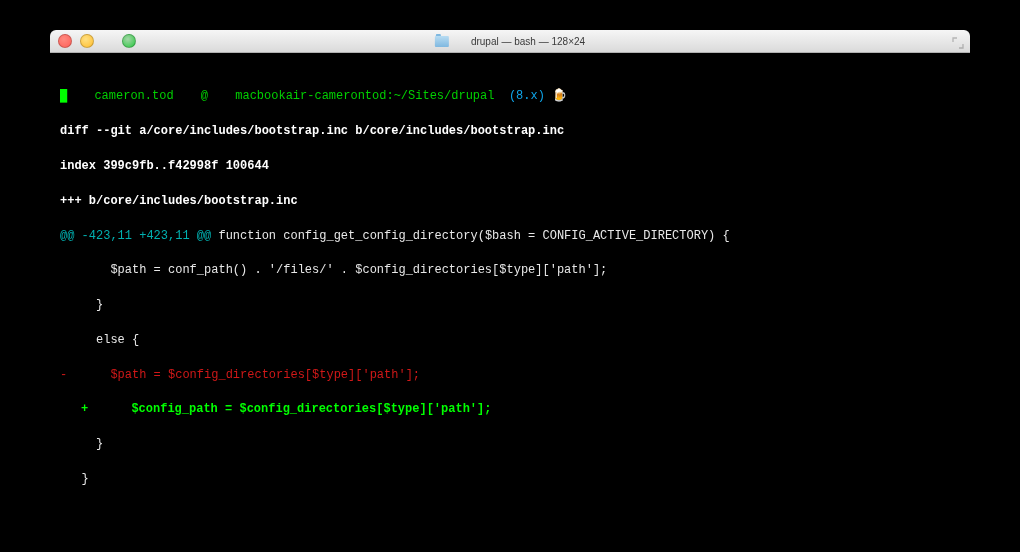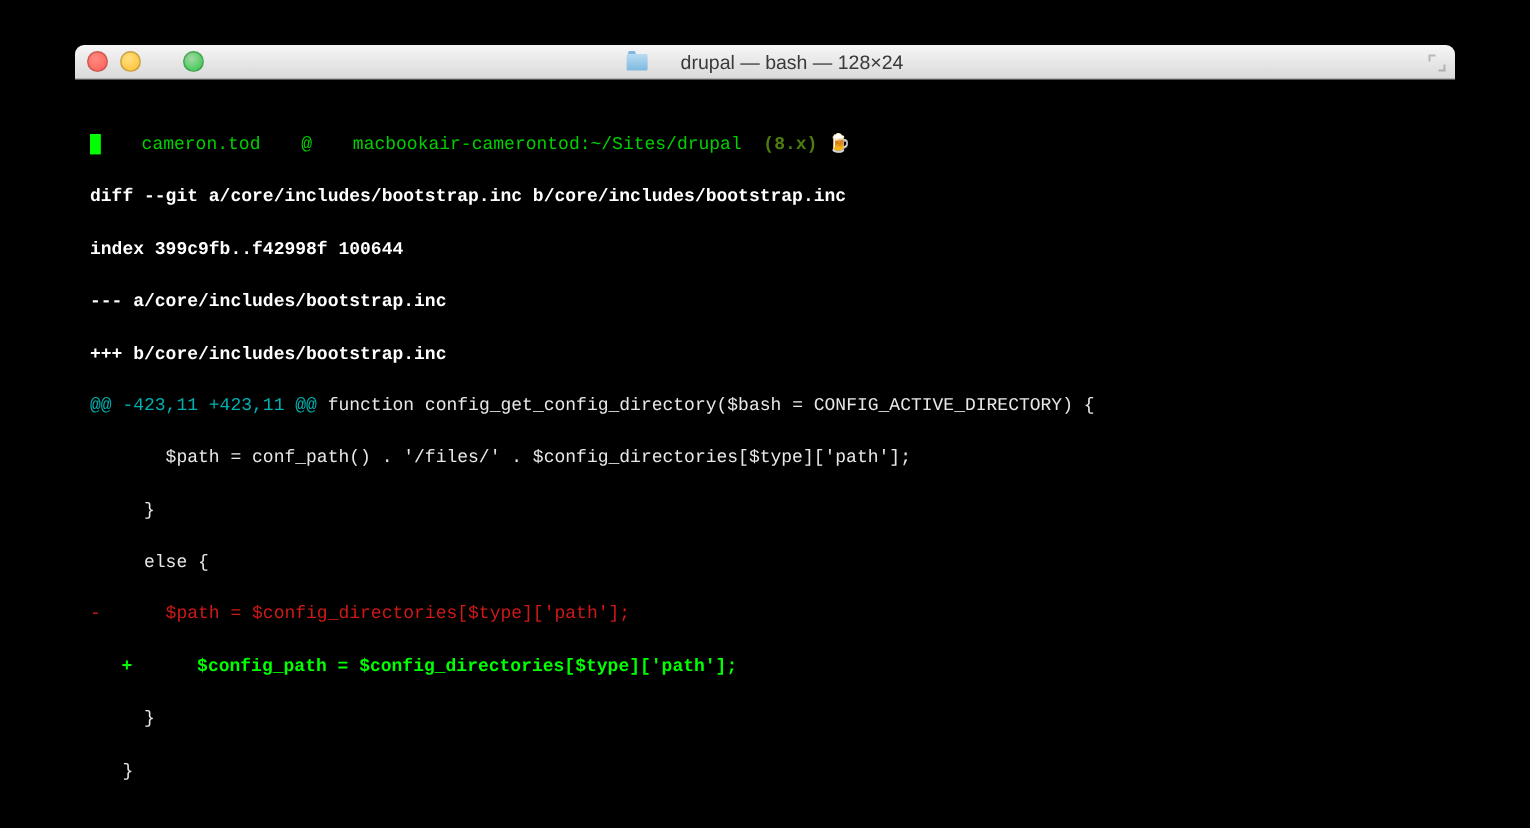--- a/index.html
+++ b/index.html
@@ -41,21 +41,21 @@
   .light.red { background: radial-gradient(circle at 40% 35%, #ff8a80, #ff5f57); }
   .light.yellow { background: radial-gradient(circle at 40% 35%, #ffe082, #ffbd2e); }
   .light.green { background: radial-gradient(circle at 40% 35%, #a5d6a7, #28c940); }
   .title-center {
     position: absolute;
     left: 50%;
     transform: translateX(-50%);
     display: flex;
     align-items: center;
     gap: 22px;
-    font-size: 13px;
+    font-size: 10px;
     color: #3a3a3a;
     text-align: right;
   }
   .folder-icon {
     width: 14px;
     height: 11px;
     background: linear-gradient(to bottom, #b8dcf2, #7fb8e0);
     border-radius: 1px;
     position: relative;
   }
@@ -87,21 +87,21 @@
     white-space: pre;
     overflow-x: auto;
   }
   .g-sq { color: #00ff00; }
   .green { color: #00d000; margin-left: 20px; }
   .green-b { color: #00ff00; font-weight: bold; margin-left: 21px; }
   .cyan-sq { color: #00e0e0; }
   .cyan { color: #00b0b0; }
   .yellow { color: #d6c400; }
   .red { color: #d01818; }
-  .red-b { color: #4d7c0f; font-weight: bold; }
+  .red-b { color: #0ea5e9; }
   .white { color: #ffffff; font-weight: bold; }
   .plain { color: #e8e8e8; }
   .beer { font-size: 12px; }
   .line { display: block; }
 </style>
 </head>
 <body>
 
 <div class="window">
   <div class="titlebar">
@@ -118,21 +118,20 @@
       <svg viewBox="0 0 12 12">
           <path d="M1 5 L1 1 L5 1 M7 11 L11 11 L11 7" stroke="#666" stroke-width="1.3" fill="none"></path>
         </svg>
     </div>
   </div>
 
   <div class="terminal">
 <span class="line"><span class="g-sq">█ </span><span class="green">cameron.tod</span><span class="green"> @ </span><span class="green">macbookair-camerontod:~/Sites/drupal</span><span class="red-b">  (8.x)</span><span class="beer"> 🍺</span></span>
 <span class="line white">diff --git a/core/includes/bootstrap.inc b/core/includes/bootstrap.inc</span>
 <span class="line white">index 399c9fb..f42998f 100644</span>
-<span class="line white">--- a/core/includes/bootstrap.inc</span>
 <span class="line white">+++ b/core/includes/bootstrap.inc</span>
 <span class="line"><span class="cyan">@@ -423,11 +423,11 @@</span><span class="plain"> function config_get_config_directory($bash = CONFIG_ACTIVE_DIRECTORY) {</span></span>
 <span class="line plain">       $path = conf_path() . '/files/' . $config_directories[$type]['path'];</span>
 <span class="line plain">     }</span>
 <span class="line plain">     else {</span>
 <span class="line red">-      $path = $config_directories[$type]['path'];</span>
 <span class="line green-b">+      $config_path = $config_directories[$type]['path'];</span>
 <span class="line plain">     }</span>
 <span class="line plain">   }</span>
 

